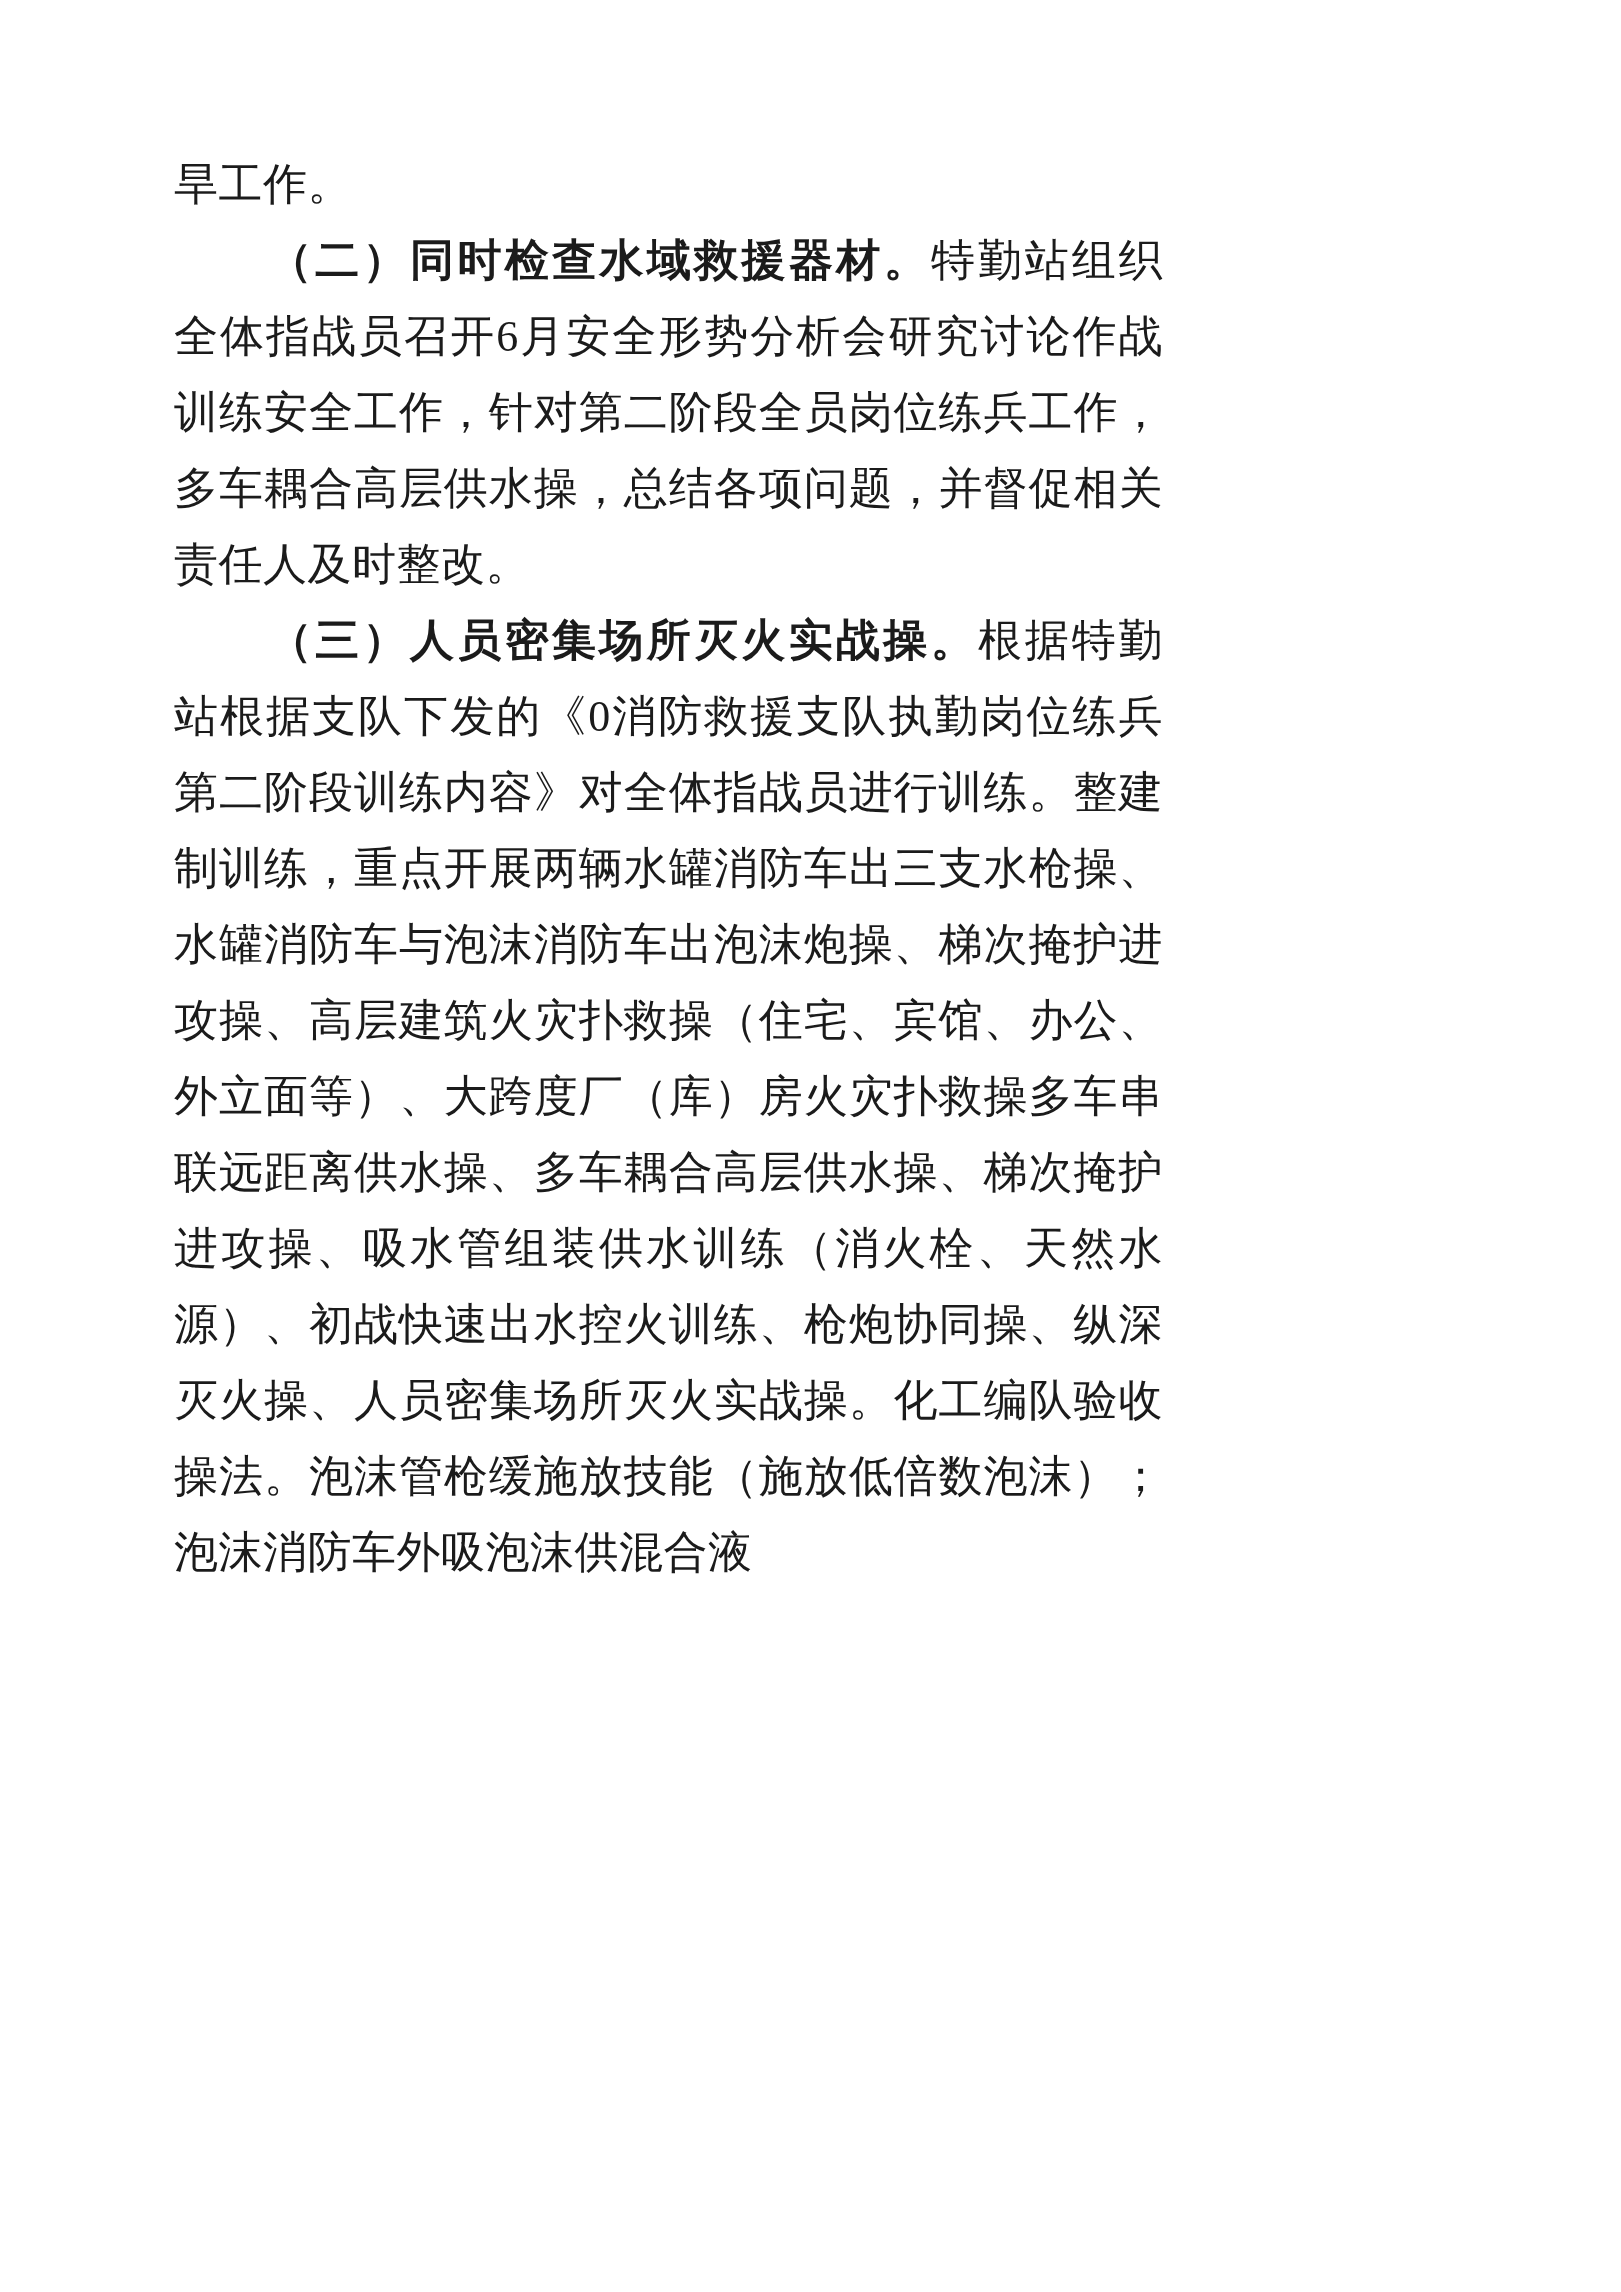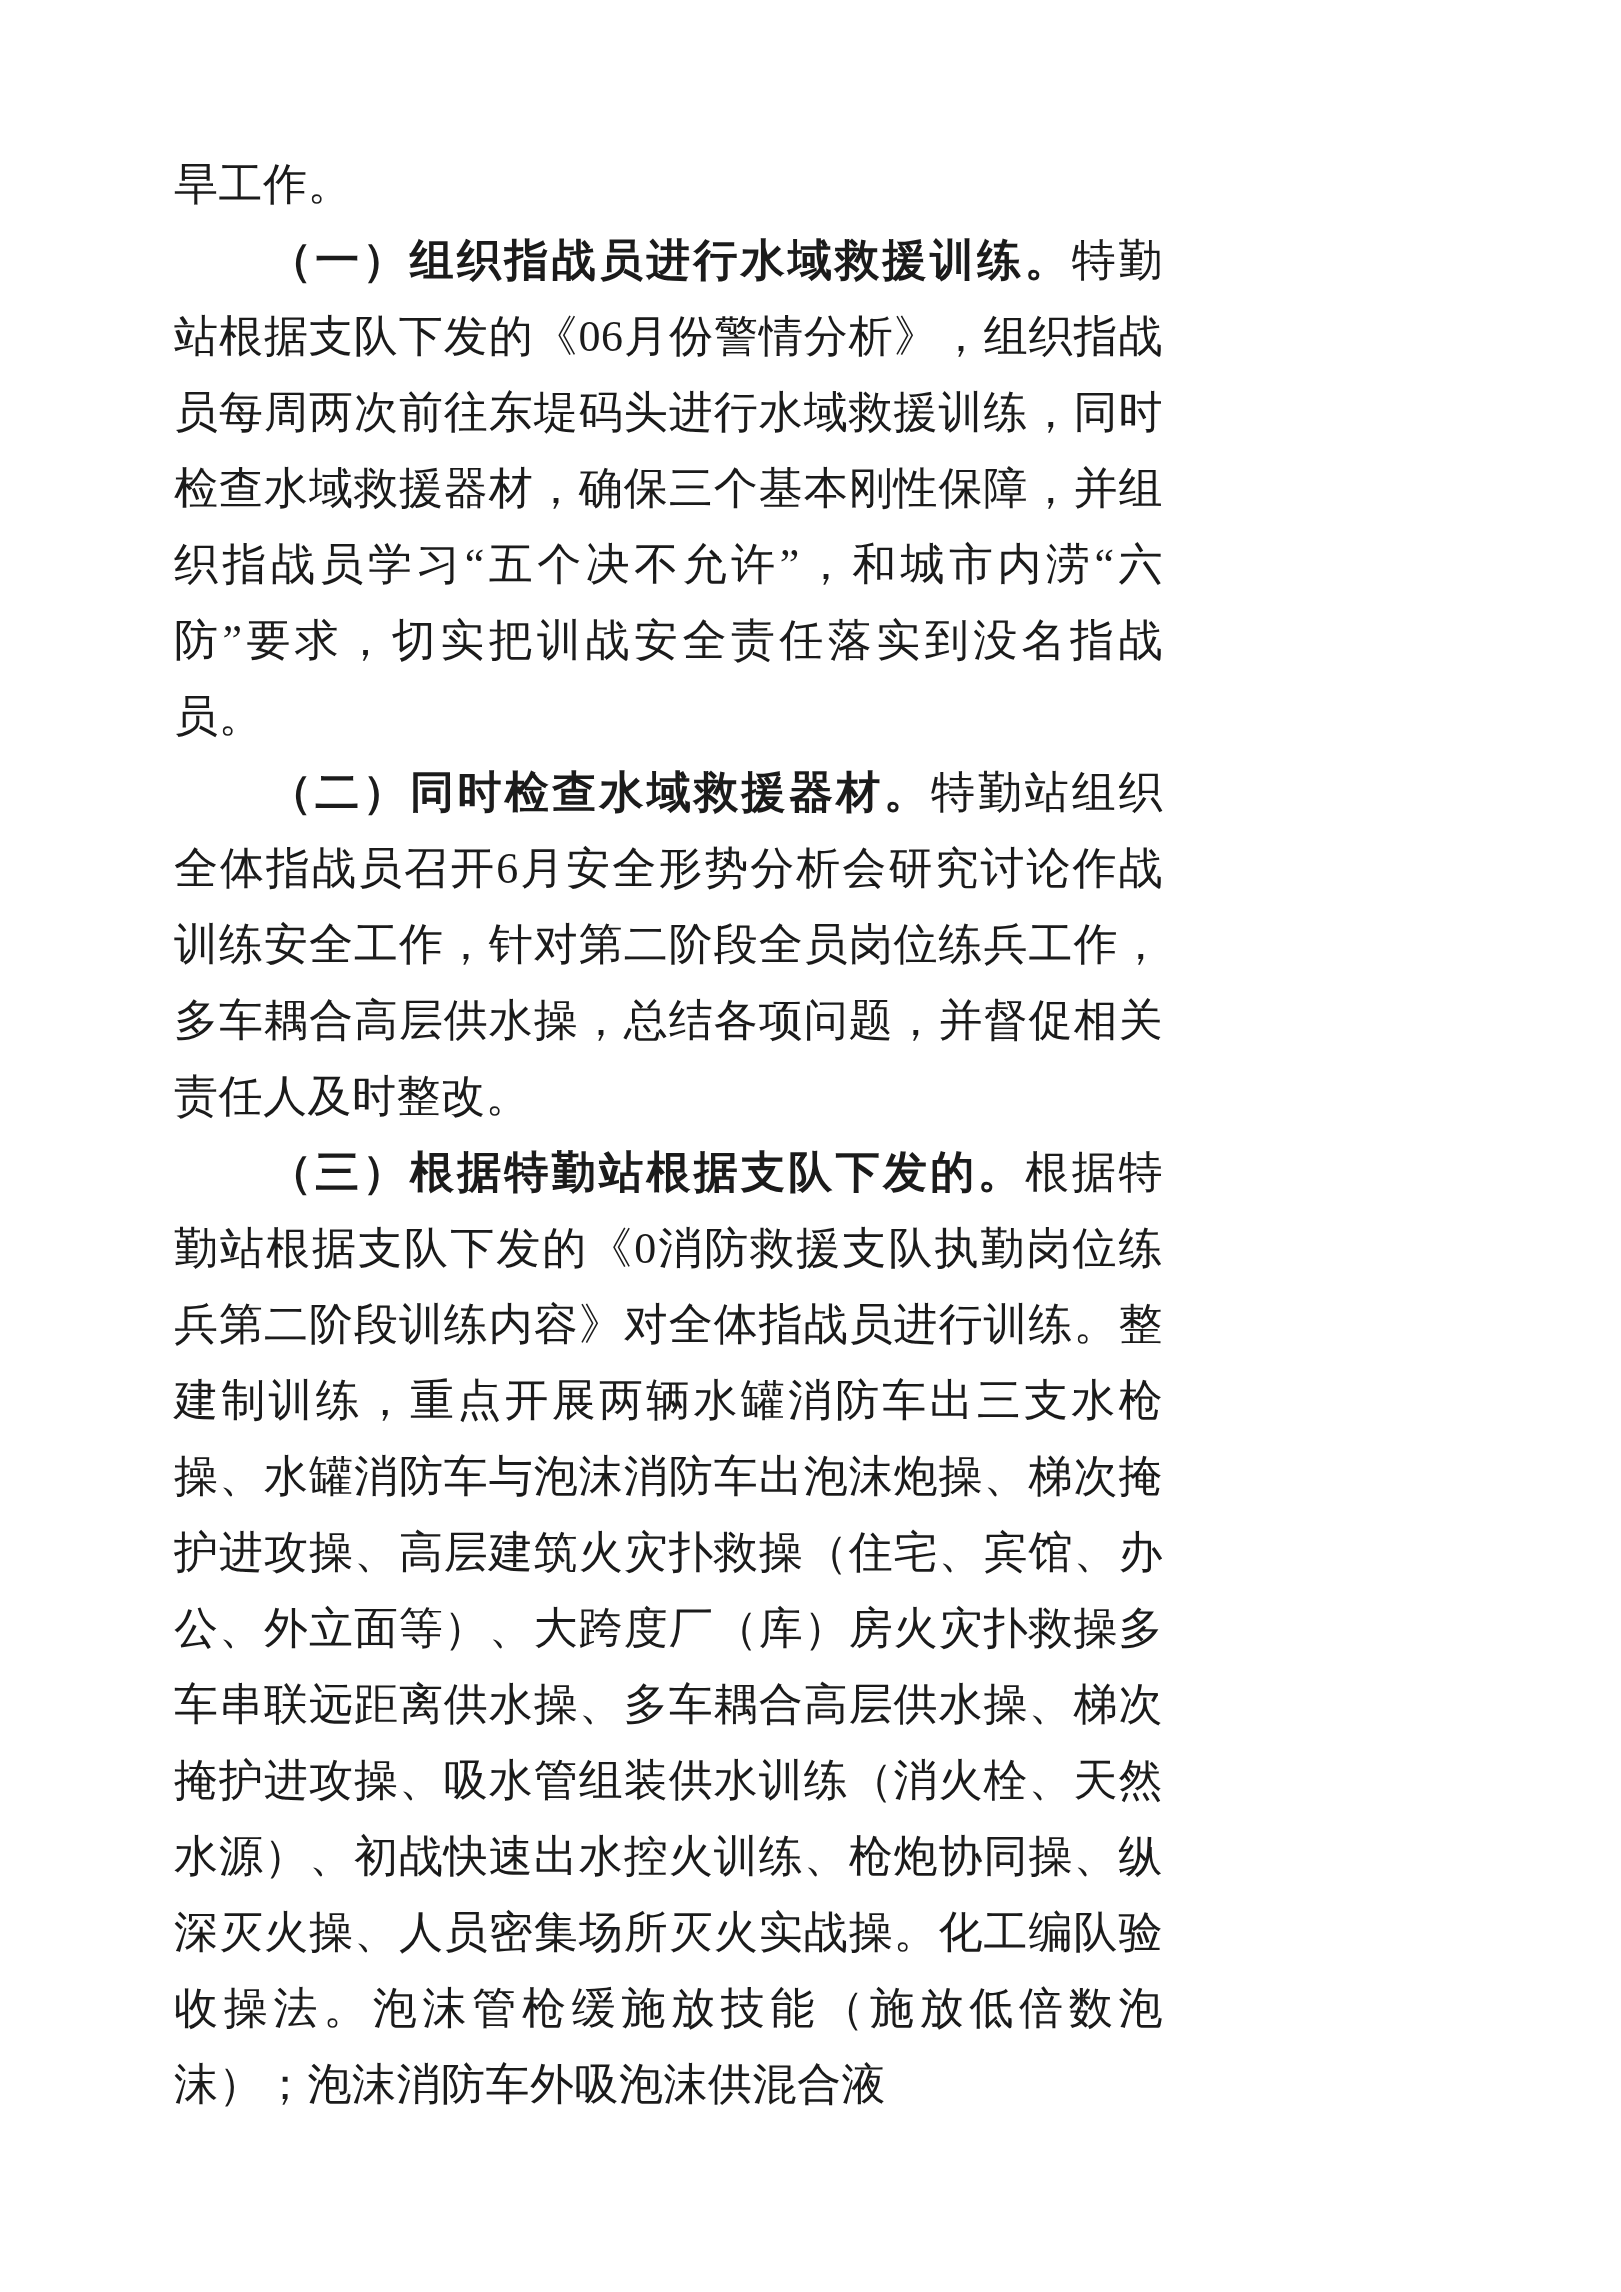--- a/index.html
+++ b/index.html
@@ -39,27 +39,24 @@
 </head>
 <body>
 
 <div class="page">
   <div class="body-text">
 
     <p>
       <span>旱工作。</span>
     </p>
 
-    <p class="indent">
-      <span class="lead">（一）组织指战员进行水域救援训练。</span><span>特勤站根据支队下发的《06月份警情分析》，组织指战员每周两次前往东堤码头进行水域救援训练，同时检查水域救援器材，确保三个基本刚性保障，并组织指战员学习“五个决不允许”，和城市内涝“六防”要求，切实把训战安全责任落实到没名指战员。</span>
-    </p>
 
     <p class="indent">
       <span class="lead">（二）同时检查水域救援器材。</span><span>特勤站组织全体指战员召开6月安全形势分析会研究讨论作战训练安全工作，针对第二阶段全员岗位练兵工作，多车耦合高层供水操，总结各项问题，并督促相关责任人及时整改。</span>
     </p>
 
     <p class="indent">
-      <span class="lead">（三）根据特勤站根据支队下发的。</span><span>根据特勤站根据支队下发的《0消防救援支队执勤岗位练兵第二阶段训练内容》对全体指战员进行训练。整建制训练，重点开展两辆水罐消防车出三支水枪操、水罐消防车与泡沫消防车出泡沫炮操、梯次掩护进攻操、高层建筑火灾扑救操（住宅、宾馆、办公、外立面等）、大跨度厂（库）房火灾扑救操多车串联远距离供水操、多车耦合高层供水操、梯次掩护进攻操、吸水管组装供水训练（消火栓、天然水源）、初战快速出水控火训练、枪炮协同操、纵深灭火操、人员密集场所灭火实战操。化工编队验收操法。泡沫管枪缓施放技能（施放低倍数泡沫）；泡沫消防车外吸泡沫供混合液</span>
+      <span class="lead">（三）人员密集场所灭火实战操。</span><span>根据特勤站根据支队下发的《0消防救援支队执勤岗位练兵第二阶段训练内容》对全体指战员进行训练。整建制训练，重点开展两辆水罐消防车出三支水枪操、水罐消防车与泡沫消防车出泡沫炮操、梯次掩护进攻操、高层建筑火灾扑救操（住宅、宾馆、办公、外立面等）、大跨度厂（库）房火灾扑救操多车串联远距离供水操、多车耦合高层供水操、梯次掩护进攻操、吸水管组装供水训练（消火栓、天然水源）、初战快速出水控火训练、枪炮协同操、纵深灭火操、人员密集场所灭火实战操。化工编队验收操法。泡沫管枪缓施放技能（施放低倍数泡沫）；泡沫消防车外吸泡沫供混合液</span>
     </p>
 
   </div>
 </div>
 
 
 </body></html>

